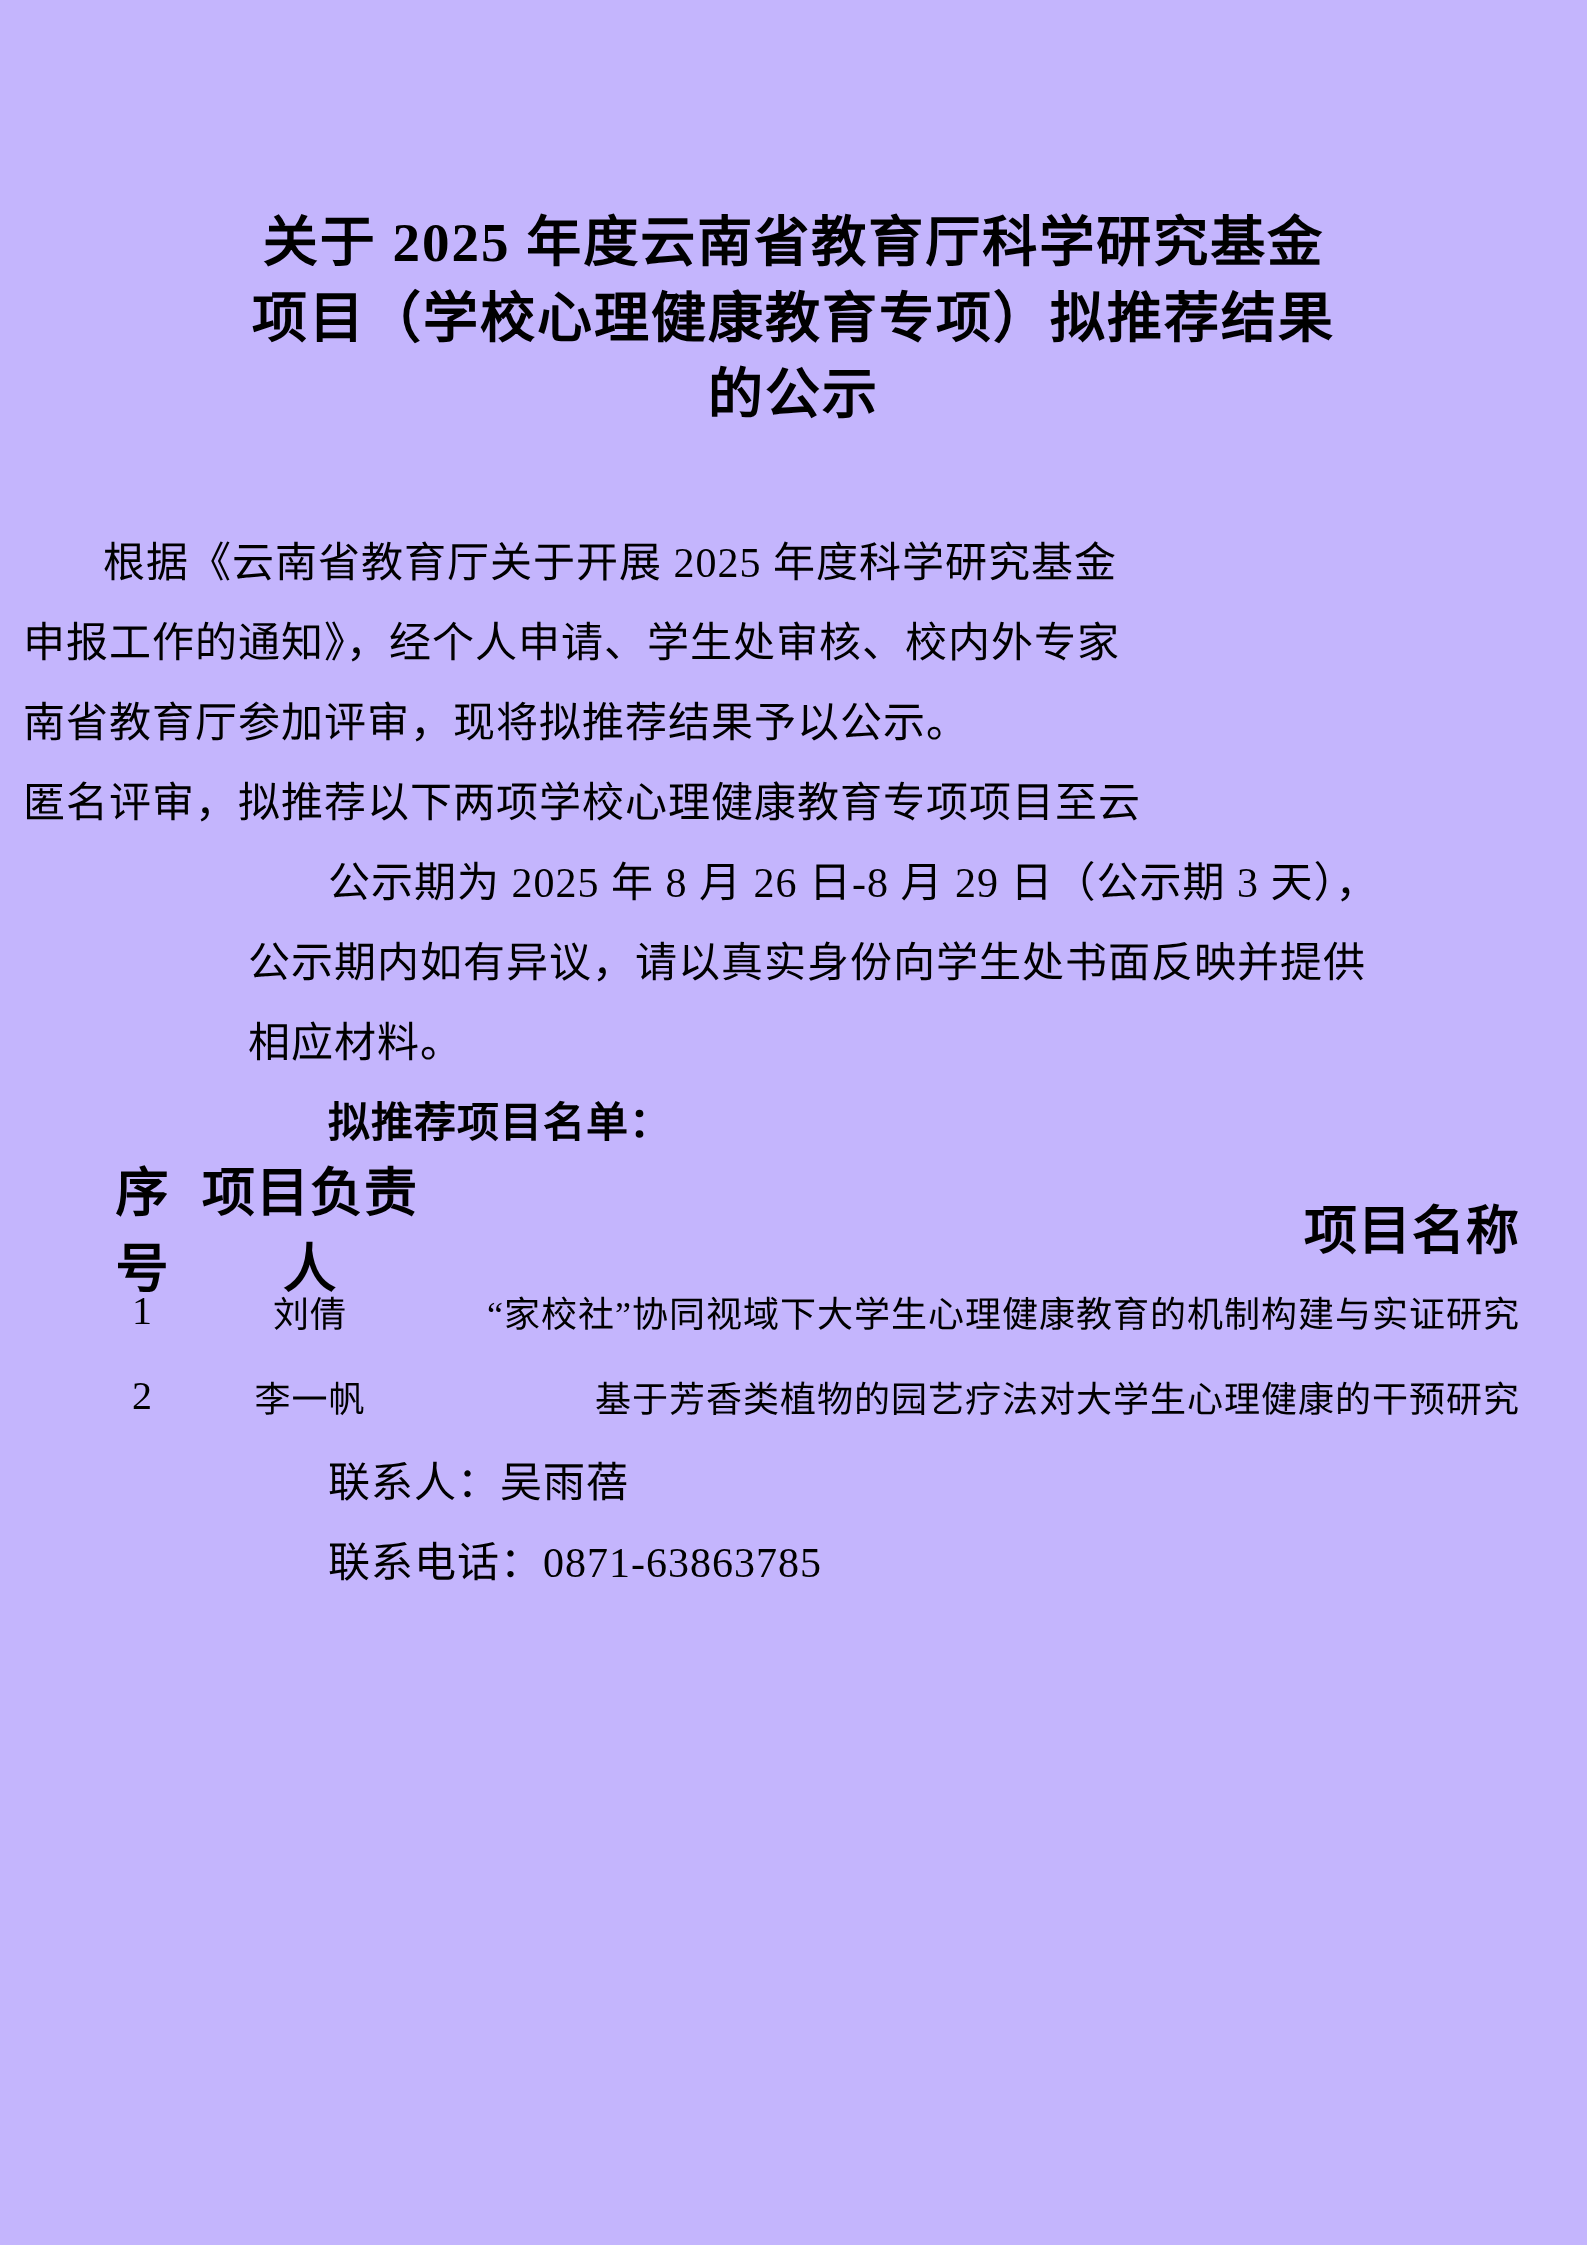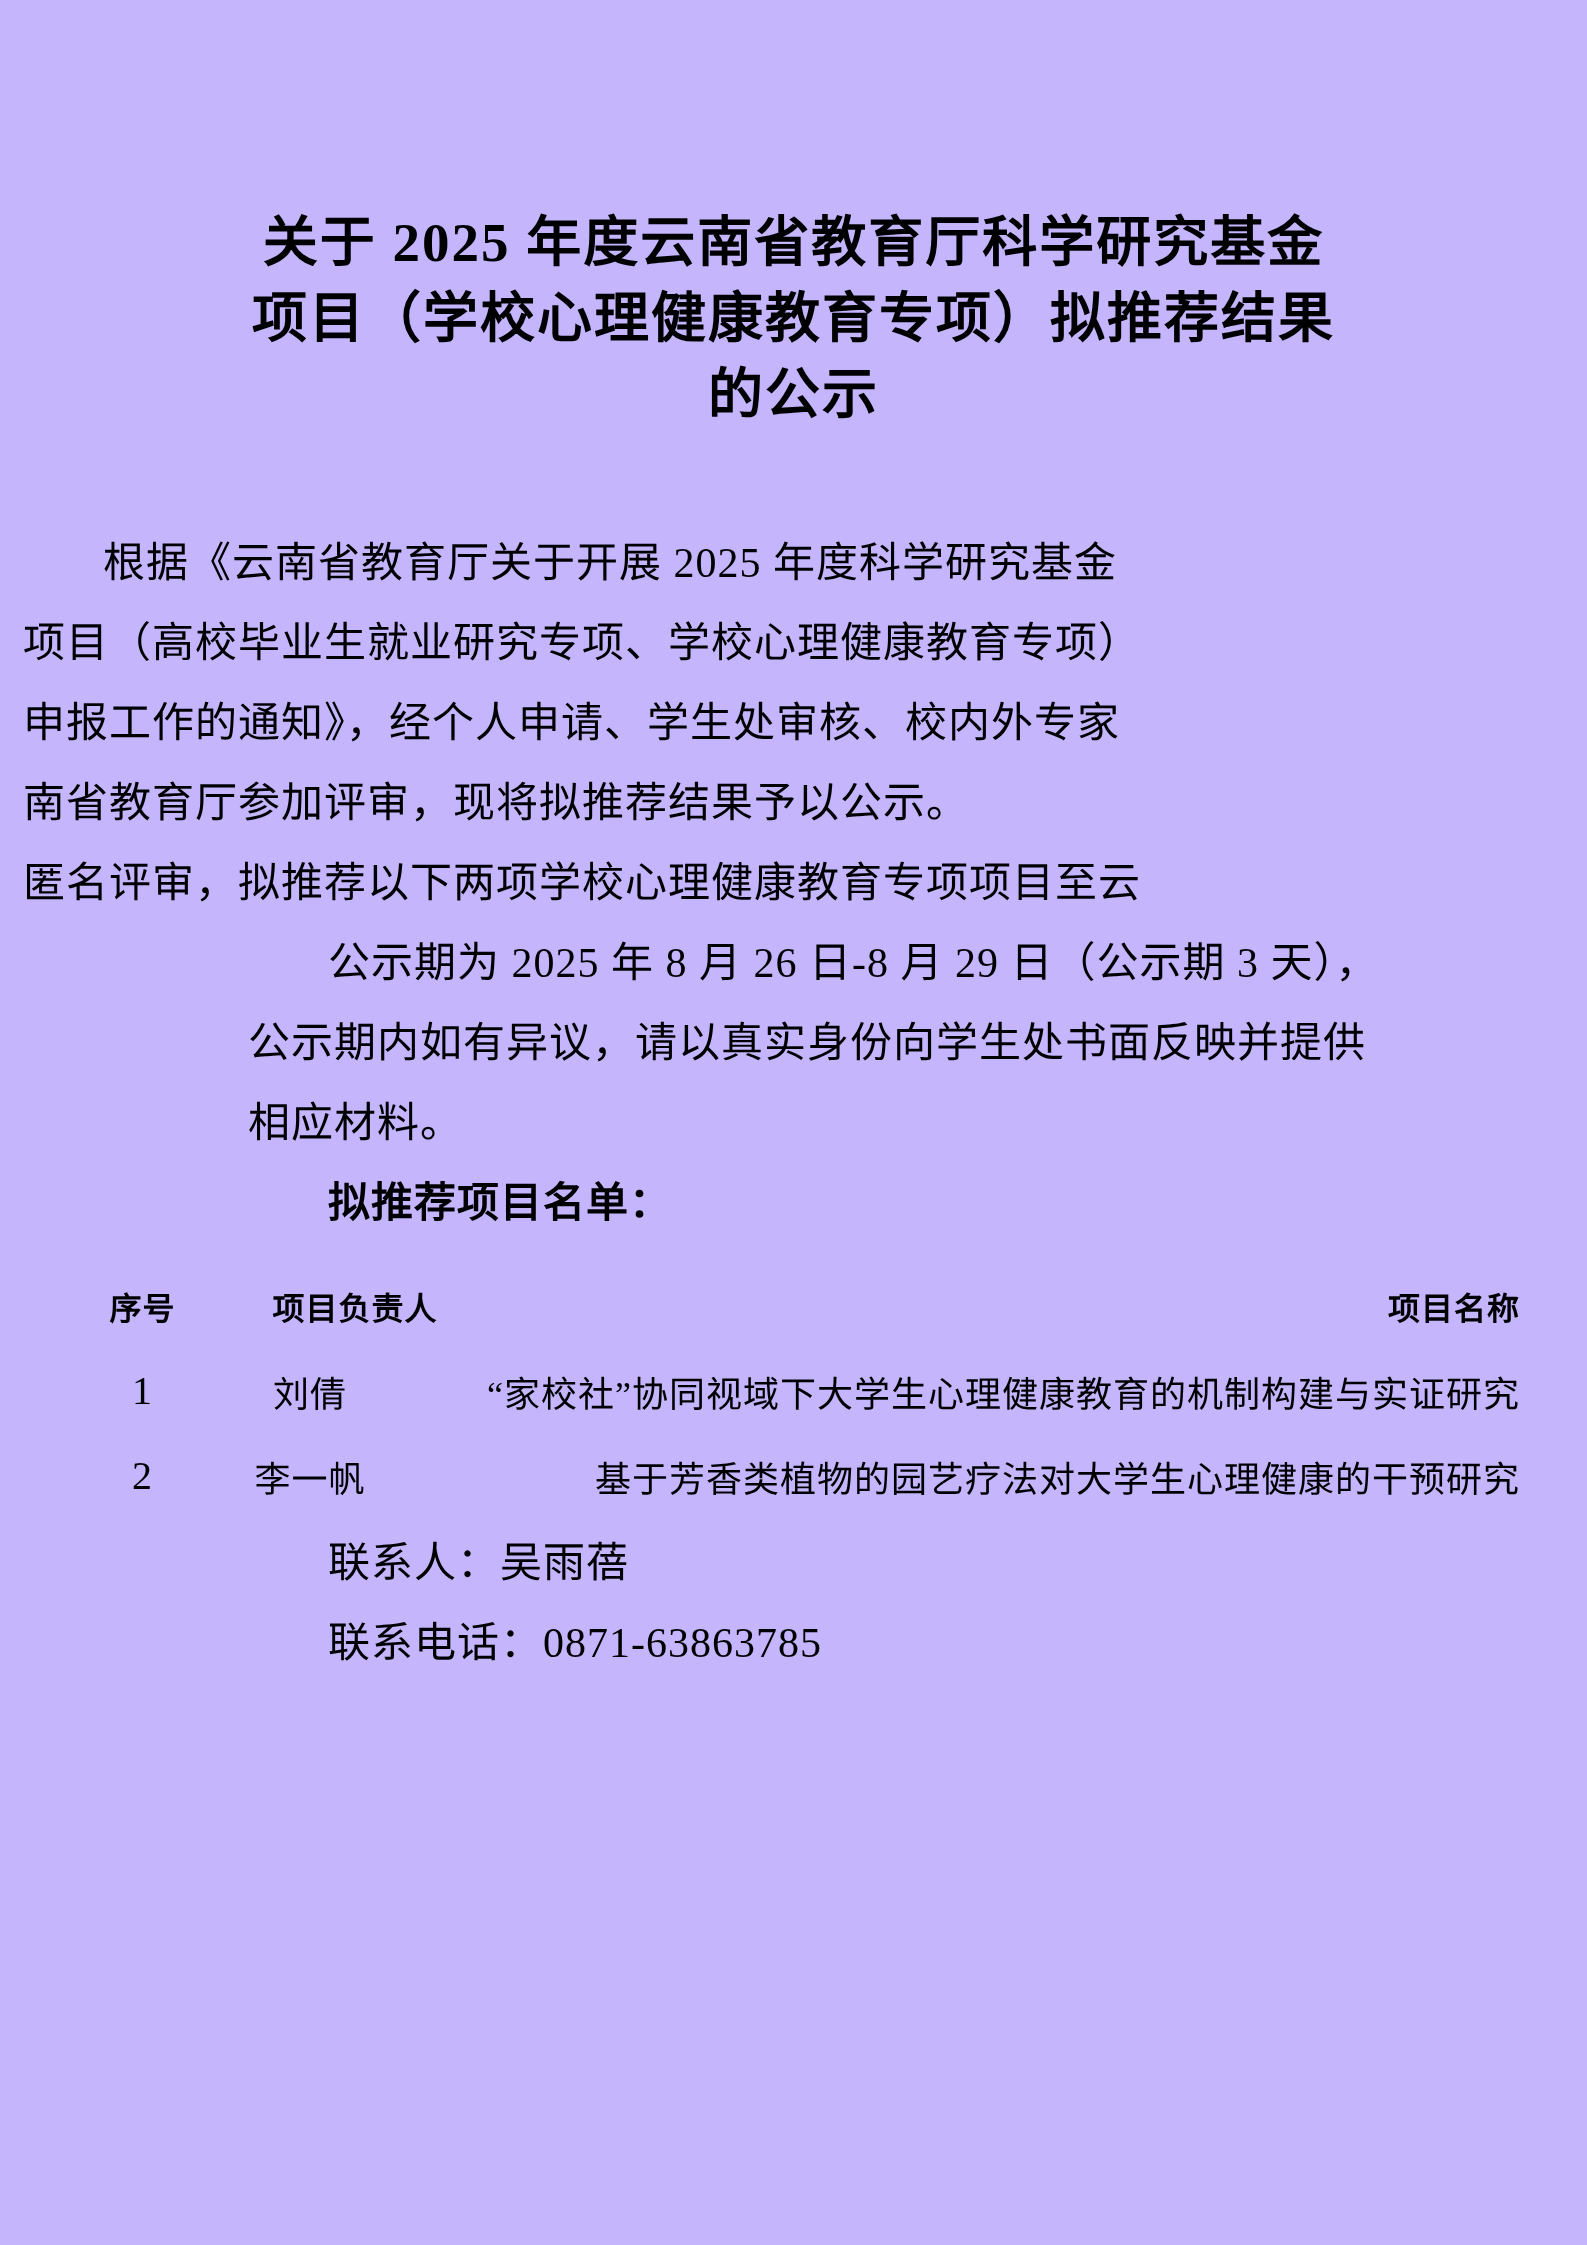--- a/index.html
+++ b/index.html
@@ -33,21 +33,21 @@
   .indent { text-indent: 80px; }
   .list-label { font-weight: bold; }
   .proj-table {
     margin-left: 95px;
     margin-top: 20px;
     width: 1425px;
     font-size: 36px;
     letter-spacing: 1px;
   }
   .trow { display: flex; align-items: center; height: 85px; }
-  .thead { font-weight: bold; font-size: 32px; gap: 45px; }
+  .thead { font-weight: bold; font-size: 53px; }
   .col-no { width: 95px; text-align: center; }
   .col-leader { width: 240px; text-align: center; }
   .col-title { flex: 1; text-align: right; white-space: nowrap; }
   .row-no { font-size: 40px; }
   .contact-block {
     margin-left: 328px;
     margin-top: 5px;
     font-size: 42px;
     line-height: 80px;
     letter-spacing: 1px;
@@ -68,21 +68,20 @@
 <div class="page">
 
   <div class="title-block">
     <div class="title-line">关于 2025 年度云南省教育厅科学研究基金</div>
     <div class="title-line">项目（学校心理健康教育专项）拟推荐结果</div>
     <div class="title-line">的公示</div>
   </div>
 
   <div class="body-text para1">
     <div class="body-line indent">根据《云南省教育厅关于开展 2025 年度科学研究基金</div>
-    <div class="body-line">项目（高校毕业生就业研究专项、学校心理健康教育专项）</div>
     <div class="body-line">申报工作的通知》，经个人申请、学生处审核、校内外专家</div>
     <div class="body-line">南省教育厅参加评审，现将拟推荐结果予以公示。</div>
     <div class="body-line">匿名评审，拟推荐以下两项学校心理健康教育专项项目至云</div>
   </div>
 
   <div class="body-text">
     <div class="body-line indent">公示期为 2025 年 8 月 26 日-8 月 29 日（公示期 3 天），</div>
     <div class="body-line">公示期内如有异议，请以真实身份向学生处书面反映并提供</div>
     <div class="body-line">相应材料。</div>
   </div>

